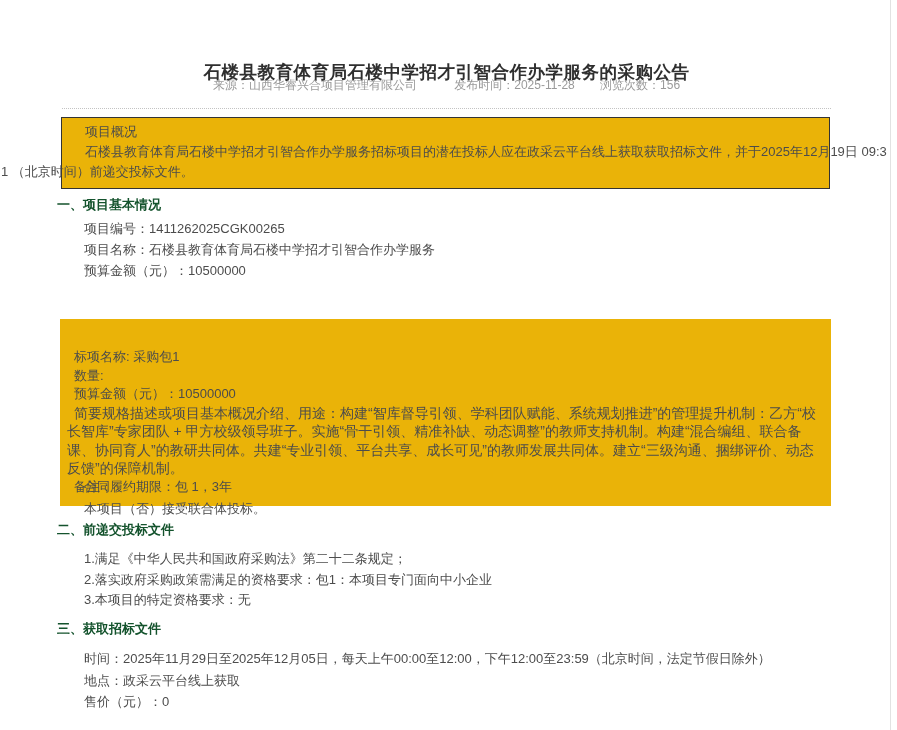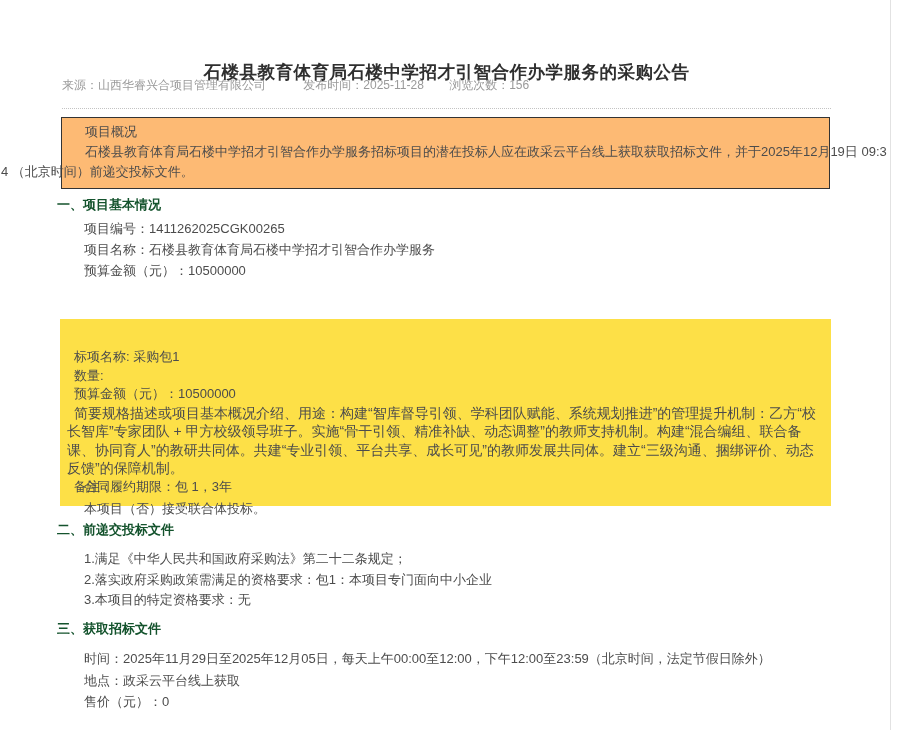--- a/index.html
+++ b/index.html
@@ -13,35 +13,35 @@
   }
   .content{position:absolute;left:62px;top:0;width:769px;}
   .page-title{
     position:absolute;top:30px;left:0;width:769px;
     text-align:center;font-size:17.5px;font-weight:bold;color:#2f2f2f;
     letter-spacing:0.5px;
     margin-top:30px;
   }
   .meta-row{
     position:absolute;top:77px;left:0;width:769px;
-    text-align:left;font-size:12px;color:#9a9a9a;
+    text-align:center;font-size:12px;color:#9a9a9a;
   }
   .meta-row span{display:inline-block;}
   .meta-source{margin-right:34px;}
   .meta-time{margin-right:22px;}
   .dotted-sep{
     position:absolute;top:108px;left:0;width:769px;height:0;
     border-top:1px dotted #c3c3c3;
   }
   .overview-box{
     position:absolute;top:117px;left:-1px;width:767px;
     border:1px solid #333333;
     padding:4px 0 6px 0;
     font-size:13px;line-height:20px;color:#4c4c4c;
-    background:#fdba74;
+    background:#eab308;
   }
   .overview-heading{padding-left:23px;}
   .overview-line1{padding-left:23px;white-space:nowrap;overflow:visible;}
   .overview-line2{margin-left:-61px;}
   .sec-heading{
     position:absolute;left:-5px;width:774px;
     font-size:13px;font-weight:bold;color:#14532d;
   }
   .sec1-heading{top:196px;}
   .sec2-heading{top:521px;}
@@ -50,21 +50,21 @@
   .item-list .item{line-height:21px;}
   .sec1-items{top:218px;}
   .contract-items{top:476px;}
   .contract-items .item{line-height:22px;}
   .sec2-items{top:549px;}
   .sec2-items .item{line-height:20.5px;}
   .sec3-items{top:648px;}
   .sec3-items .item{line-height:21.5px;}
   .package-box{
     position:absolute;top:319px;left:-2px;width:758px;
-    background:#fde047;
+    background:#eab308;
     padding:29px 6px 10px 7px;
     font-size:13px;line-height:18.5px;color:#4c4c4c;
   }
   .package-box .pkg-line{text-indent:7px;}
   .pkg-description{text-indent:7px;font-size:14px;}
   .pkg-remark{text-indent:7px;}
   .right-vline{
     position:absolute;top:0;left:890px;width:1px;height:730px;
     background:#e2e2e2;
   }
@@ -81,21 +81,21 @@
       <span class="meta-source">来源：山西华睿兴合项目管理有限公司</span>
       <span class="meta-time">发布时间：2025-11-28</span>
       <span class="meta-views">浏览次数：156</span>
     </div>
 
     <div class="dotted-sep"></div>
 
     <div class="overview-box">
       <div class="overview-heading">项目概况</div>
       <div class="overview-line1">石楼县教育体育局石楼中学招才引智合作办学服务招标项目的潜在投标人应在政采云平台线上获取获取招标文件，并于2025年12月19日 09:3</div>
-      <div class="overview-line2">4 （北京时间）前递交投标文件。</div>
+      <div class="overview-line2">1 （北京时间）前递交投标文件。</div>
     </div>
 
     <div class="sec-heading sec1-heading">一、项目基本情况</div>
 
     <div class="item-list sec1-items">
       <div class="item">项目编号：1411262025CGK00265</div>
       <div class="item">项目名称：石楼县教育体育局石楼中学招才引智合作办学服务</div>
       <div class="item">预算金额（元）：10500000</div>
     </div>
 

